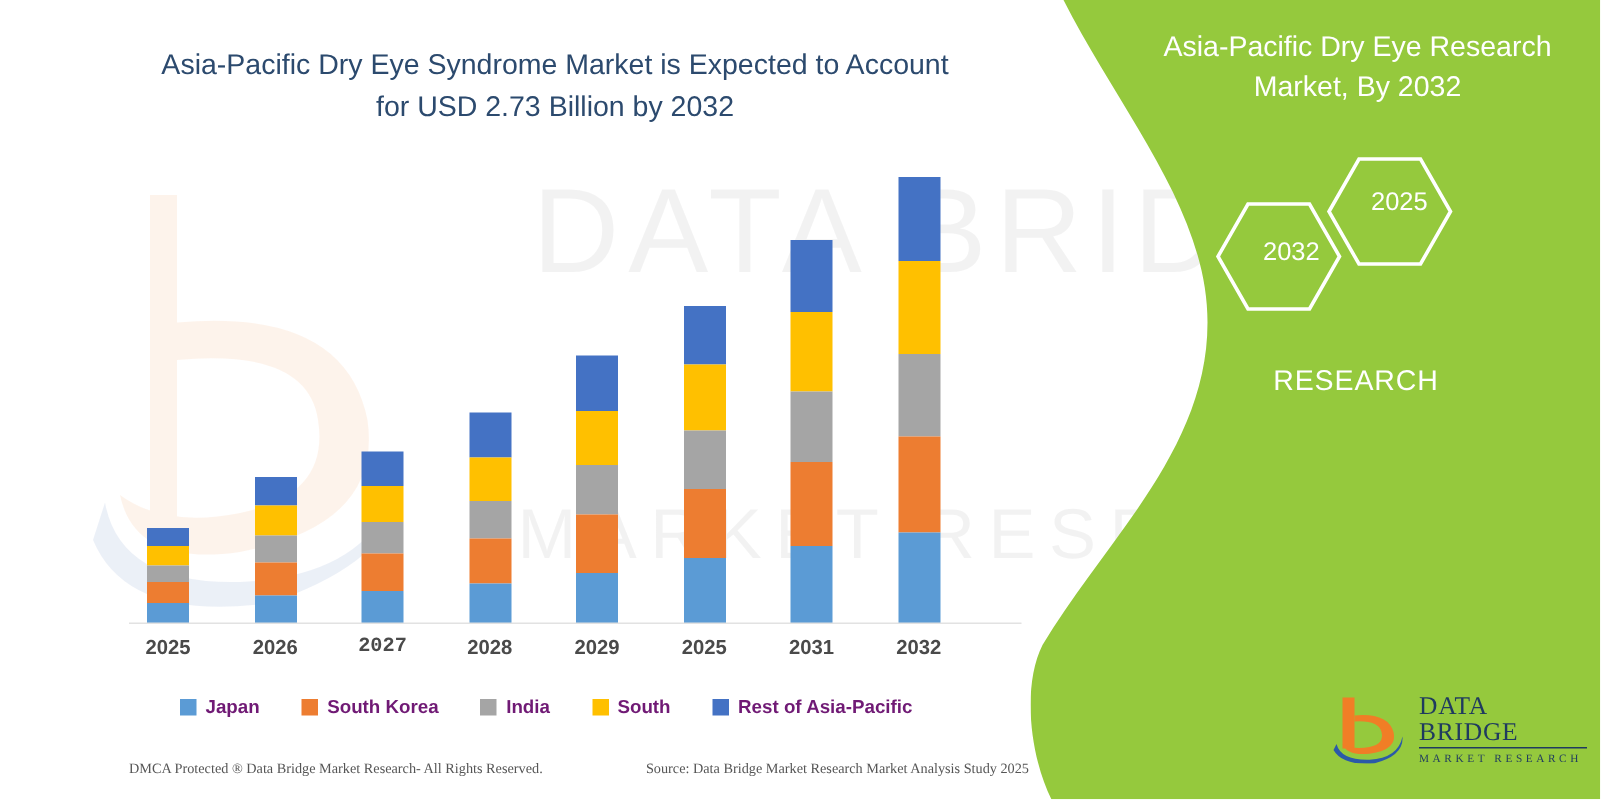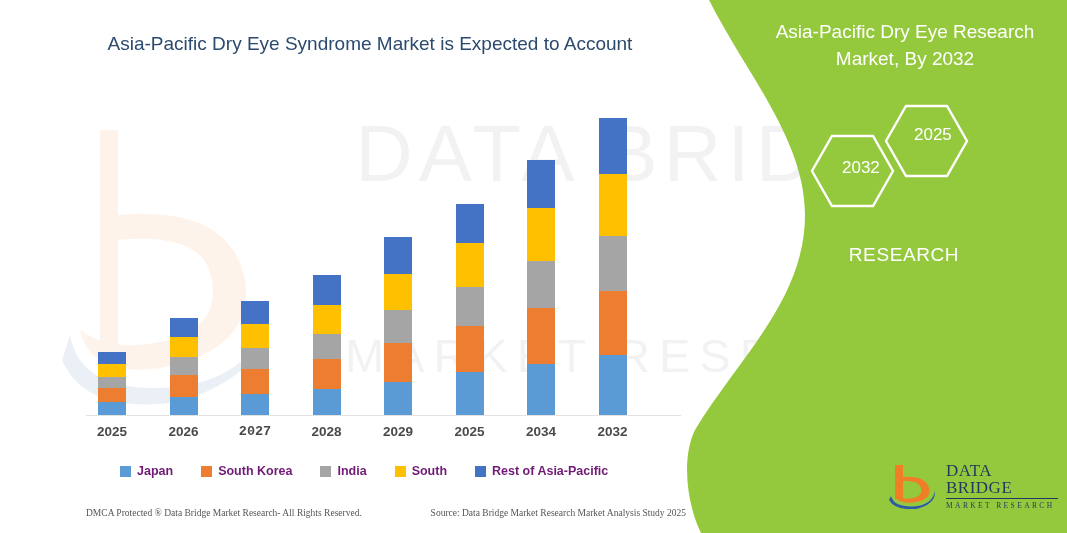--- a/index.html
+++ b/index.html
@@ -273,20 +273,21 @@
       <path d="M6 66 Q12 88 50 87 Q88 85 94 56 Q96 82 56 92 Q14 95 2 74 Z" fill="#2b5aa8"></path>
     </svg>
     <div class="brand-logo-text">
       <span class="l1">DATA BRIDGE</span>
       <span class="l2">MARKET RESEARCH</span>
     </div>
   </div>
 
   <div class="chart-title">
     <div>Asia-Pacific Dry Eye Syndrome Market is Expected to Account</div>
+    <div>for USD 2.73 Billion by 2032</div>
   </div>
 
   <div class="plot" id="plot">
       <div class="bar-group" style="left: 12px;">
         <div class="bar-seg" title="Rest of Asia-Pacific 2025" style="height: 11.7333px; background: rgb(68, 114, 196);"></div>
         <div class="bar-seg" title="China 2025" style="height: 12.8px; background: rgb(255, 192, 0);"></div>
         <div class="bar-seg" title="India 2025" style="height: 11.7333px; background: rgb(165, 165, 165);"></div>
         <div class="bar-seg" title="South Korea 2025" style="height: 13.8667px; background: rgb(237, 125, 49);"></div>
         <div class="bar-seg" title="Japan 2025" style="height: 13.8667px; background: rgb(91, 155, 213);"></div>
       </div>
@@ -341,21 +342,21 @@
       </div>
     </div>
   <div class="axis-line"></div>
   <div class="xlabels" id="xlabels">
       <div class="xlabel" style="left: -2px;">2025</div>
       <div class="xlabel" style="left: 69.5px;">2026</div>
       <div class="xlabel" style="left: 141px; font-family: Liberation Mono, monospace;">2027</div>
       <div class="xlabel" style="left: 212.5px;">2028</div>
       <div class="xlabel" style="left: 284px;">2029</div>
       <div class="xlabel" style="left: 355.5px;">2025</div>
-      <div class="xlabel" style="left: 427px;">2034</div>
+      <div class="xlabel" style="left: 427px;">2031</div>
       <div class="xlabel" style="left: 498.5px;">2032</div>
     </div>
 
   <div class="legend" id="legend">
       <div class="legend-item">
         <span class="legend-swatch" style="background: rgb(91, 155, 213);"></span>
         <span class="legend-text">Japan</span>
       </div>
       <div class="legend-item">
         <span class="legend-swatch" style="background: rgb(237, 125, 49);"></span>

